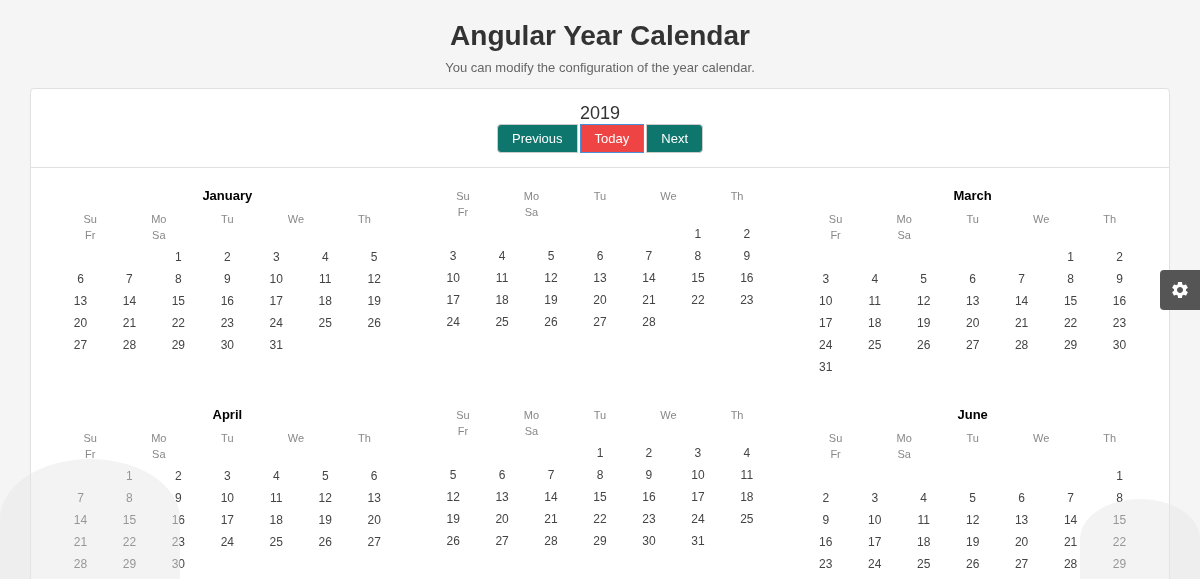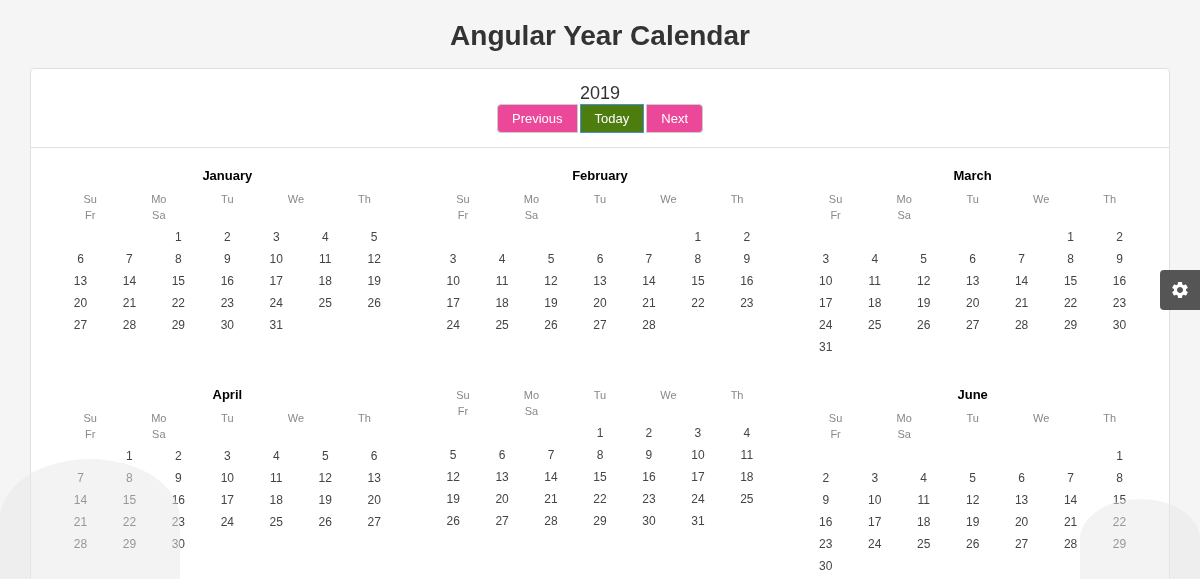--- a/index.html
+++ b/index.html
@@ -52,34 +52,34 @@
     }
 
     .nav-buttons {
       display: flex;
       gap: 2px;
     }
 
     .nav-btn {
       padding: 6px 14px;
       border: 1px solid #ccc;
-      background: #ec4899;
+      background: #0f766e;
       color: #fff;
       font-size: 13px;
       cursor: pointer;
       border-radius: 0;
     }
     .nav-btn:first-child {
       border-radius: 4px 0 0 4px;
     }
     .nav-btn:last-child {
       border-radius: 0 4px 4px 0;
     }
     .nav-btn.today {
-      background: #4d7c0f;
+      background: #ef4444;
       border-color: #4a90d9;
     }
 
     .months-grid {
       display: grid;
       grid-template-columns: repeat(3, 1fr);
       gap: 0;
       padding: 10px 10px 0;
     }
 
@@ -178,20 +178,21 @@
   </style>
 </head>
 <body>
 
 <div class="cloud-left"></div>
 <div class="cloud-right"></div>
 
 <div class="page-header">
   <h1 class="page-title">Angular Year Calendar</h1>
   <div class="page-subtitle">
+    <div>You can modify the configuration of the year calendar.</div>
   </div>
 </div>
 
 <div class="calendar-container">
   <div class="calendar-header">
     <span class="year-label">2019</span>
     <div class="nav-buttons">
       <button class="nav-btn">Previous</button>
       <button class="nav-btn today">Today</button>
       <button class="nav-btn">Next</button>
@@ -254,21 +255,20 @@
               <div class="day-cell">29</div>
               <div class="day-cell">30</div>
               <div class="day-cell">31</div>
               <div class="day-cell empty"></div>
               <div class="day-cell empty"></div>
             </div>
           </div>
         </div>
       </div>
       <div class="month-block">
-        <div class="month-name">February</div>
         <div class="month-grid">
           <div class="day-headers">
             <div class="day-header">Su</div>
             <div class="day-header">Mo</div>
             <div class="day-header">Tu</div>
             <div class="day-header">We</div>
             <div class="day-header">Th</div>
             <div class="day-header">Fr</div>
             <div class="day-header">Sa</div>
           </div>

